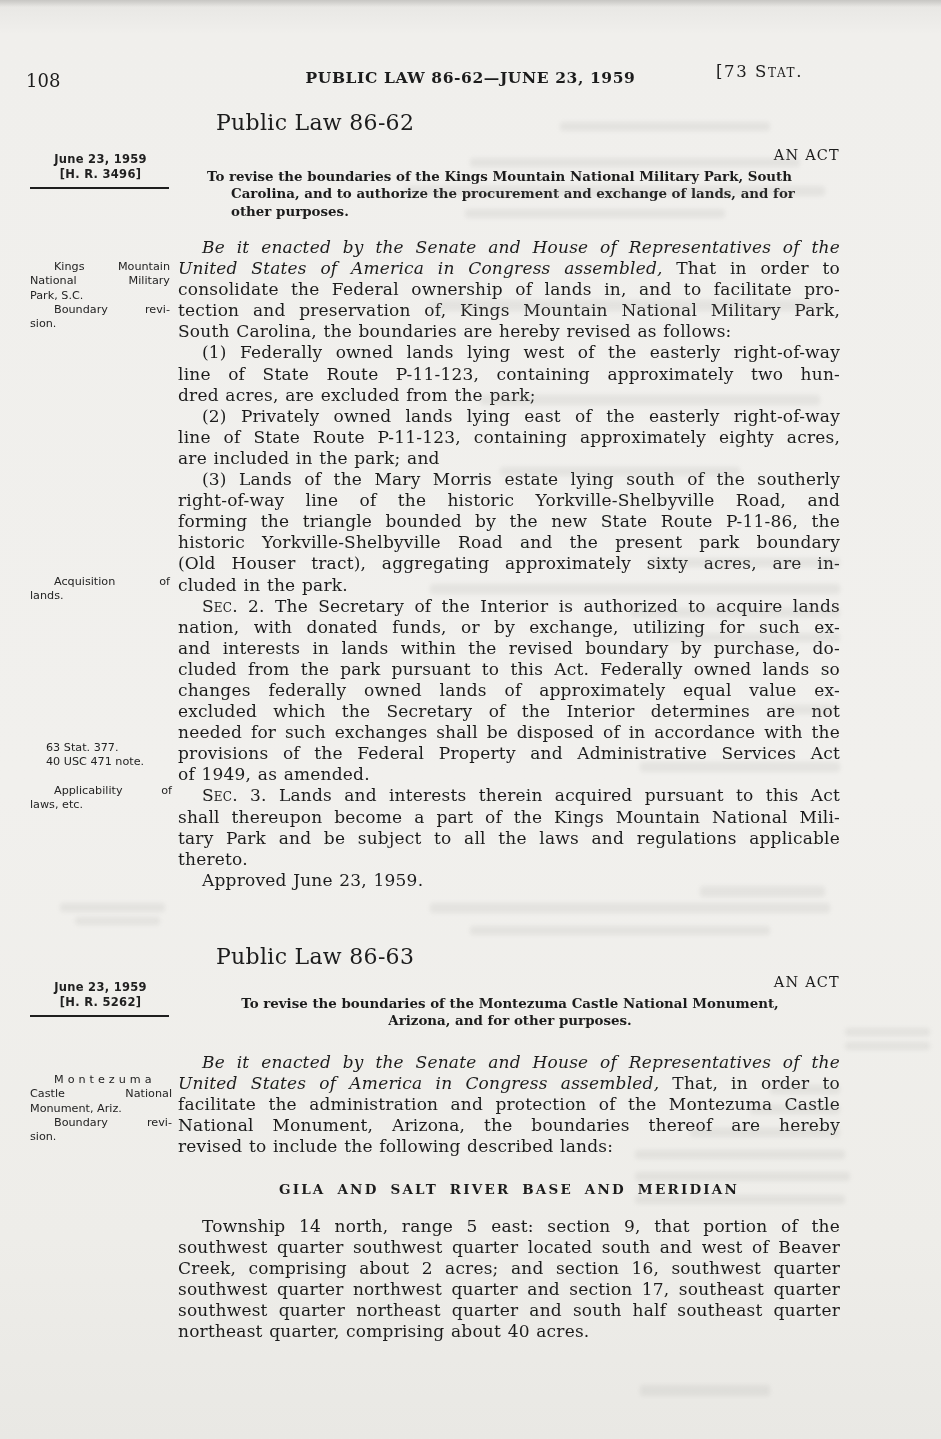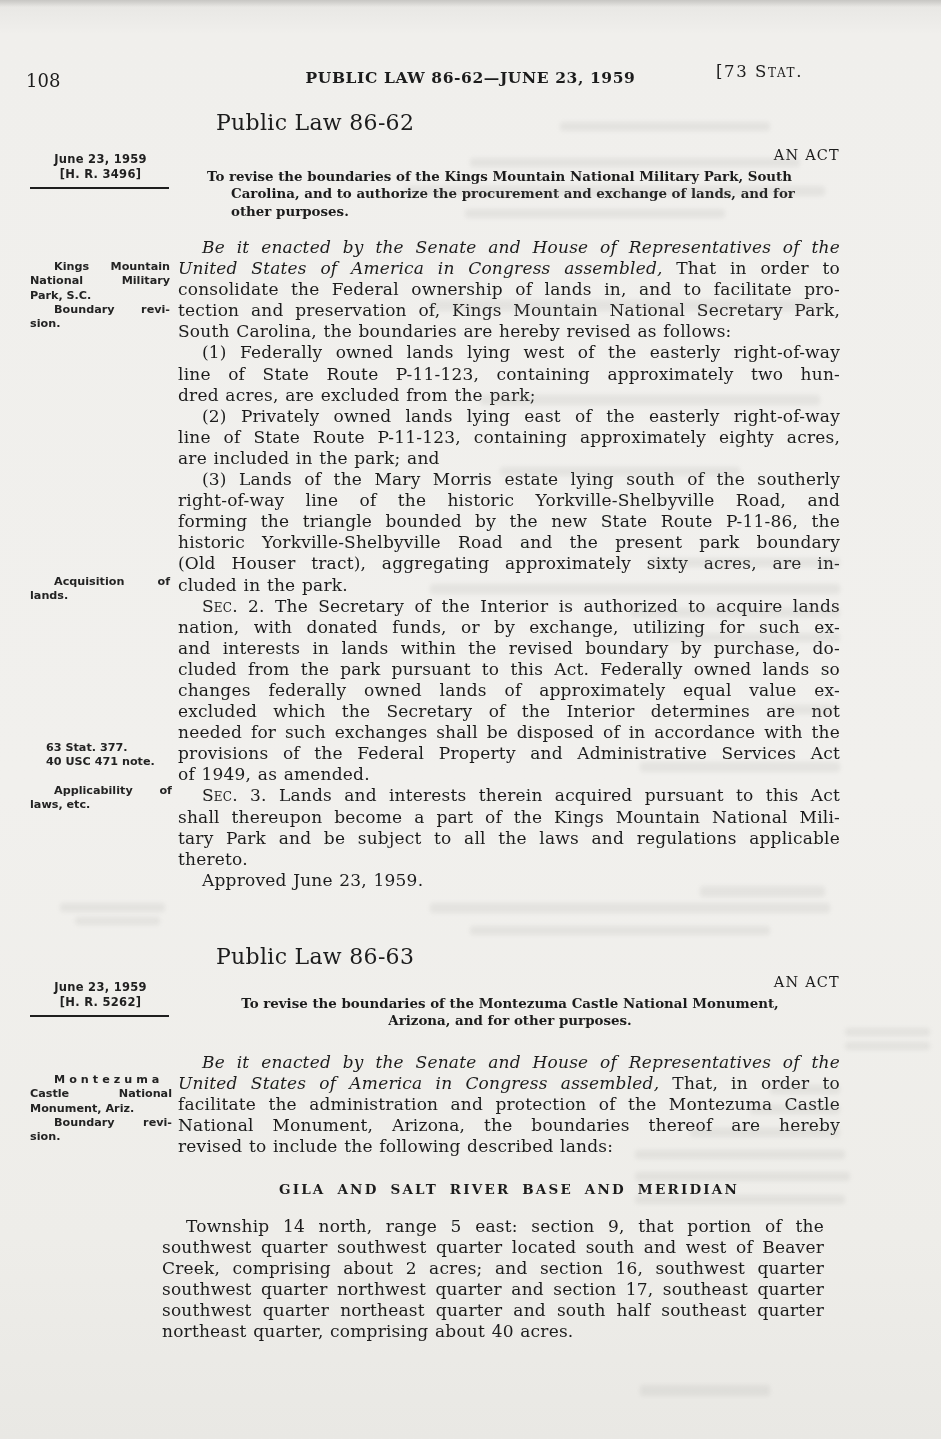--- a/index.html
+++ b/index.html
@@ -28,21 +28,21 @@
   .bl.l{text-align-last:left;}
   .bl.c{text-align:center;text-align-last:center;}
   .bl.ind{text-indent:24px;}
   .bl.ind2{padding-left:24px;}
   .ragged .bl{text-align:left;text-align-last:left;}
   .it{font-style:italic;}
   .sc{font-variant:small-caps;}
   .ls2{letter-spacing:4px;}
   
   .mn{font-family:"DejaVu Sans", sans-serif;font-size:11.2px;line-height:14.3px;
-    color:#232323;font-weight:700;}
+    color:#232323;font-weight:400;}
   .mn .bl{text-align:justify;text-align-last:justify;}
   .mn .bl.l{text-align-last:left;}
   .mdate{width:135px;text-align:center;font-family:"DejaVu Sans", sans-serif;
     font-size:11.5px;line-height:14.5px;font-weight:600;letter-spacing:.3px;color:#202020;}
   .mrule{height:2px;background:#1e1e1e;}
   
   .bleed{position:absolute;background:#92928e;opacity:.13;filter:blur(2px);
     border-radius:3px;pointer-events:none;}
 </style>
 </head>
@@ -65,21 +65,21 @@
   <div class="abs mdate" style="left:33px;top:152px;">
     <div>June 23, 1959</div>
     <div>[H. R. 3496]</div>
   </div>
   <div class="abs mrule" style="left:30px;top:187px;width:139px;"></div>
 
   <div class="abs body-col" style="left:178px;top:237px;">
       <div class="bl ind"><span class="it">Be it enacted by the Senate and House of Representatives of the</span></div>
       <div class="bl"><span class="it">United States of America in Congress assembled,</span><span> That in order to</span></div>
       <div class="bl"><span>consolidate the Federal ownership of lands in, and to facilitate pro-</span></div>
-      <div class="bl"><span>tection and preservation of, Kings Mountain National Secretary Park,</span></div>
+      <div class="bl"><span>tection and preservation of, Kings Mountain National Military Park,</span></div>
       <div class="bl l"><span>South Carolina, the boundaries are hereby revised as follows:</span></div>
       <div class="bl ind"><span>(1) Federally owned lands lying west of the easterly right-of-way</span></div>
       <div class="bl"><span>line of State Route P-11-123, containing approximately two hun-</span></div>
       <div class="bl l"><span>dred acres, are excluded from the park;</span></div>
       <div class="bl ind"><span>(2) Privately owned lands lying east of the easterly right-of-way</span></div>
       <div class="bl"><span>line of State Route P-11-123, containing approximately eighty acres,</span></div>
       <div class="bl l"><span>are included in the park; and</span></div>
       <div class="bl ind"><span>(3) Lands of the Mary Morris estate lying south of the southerly</span></div>
       <div class="bl"><span>right-of-way line of the historic Yorkville-Shelbyville Road, and</span></div>
       <div class="bl"><span>forming the triangle bounded by the new State Route P-11-86, the</span></div>
@@ -146,21 +146,21 @@
   <div class="abs mn" style="left:30px;top:1073px;width:142px;">
       <div class="bl ind ls2"><span>Montezuma</span></div>
       <div class="bl"><span>Castle National</span></div>
       <div class="bl l"><span>Monument, Ariz.</span></div>
       <div class="bl ind"><span>Boundary revi-</span></div>
       <div class="bl l"><span>sion.</span></div>
     </div>
 
   <div class="abs meridian" style="left:178px;top:1181px;">GILA AND SALT RIVER BASE AND MERIDIAN</div>
 
-  <div class="abs body-col" style="left:162px;top:1216px;">
+  <div class="abs body-col" style="left:178px;top:1216px;">
       <div class="bl ind"><span>Township 14 north, range 5 east: section 9, that portion of the</span></div>
       <div class="bl"><span>southwest quarter southwest quarter located south and west of Beaver</span></div>
       <div class="bl"><span>Creek, comprising about 2 acres; and section 16, southwest quarter</span></div>
       <div class="bl"><span>southwest quarter northwest quarter and section 17, southeast quarter</span></div>
       <div class="bl"><span>southwest quarter northeast quarter and south half southeast quarter</span></div>
       <div class="bl l"><span>northeast quarter, comprising about 40 acres.</span></div>
     </div>
 
   <div class="bleed" style="top:122px;left:560px;width:210px;height:9px;"></div>
   <div class="bleed" style="top:158px;left:470px;width:330px;height:9px;"></div>

